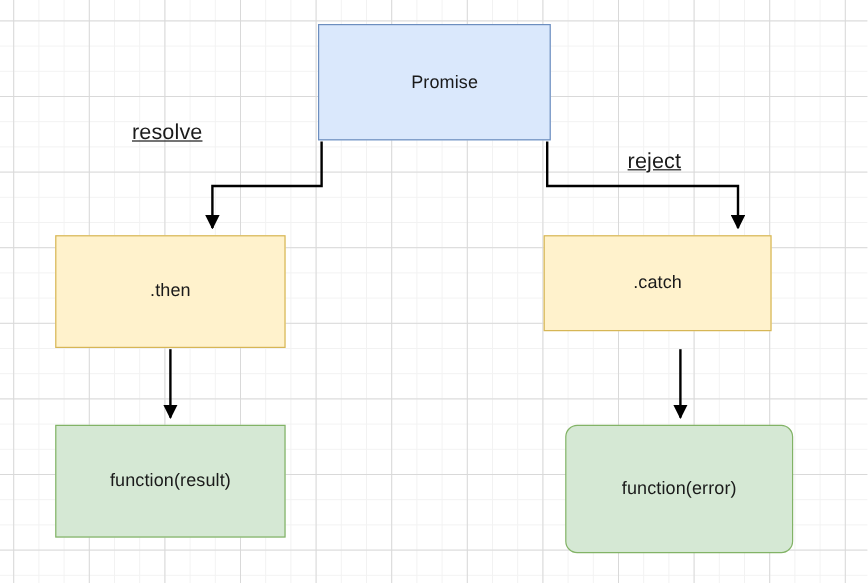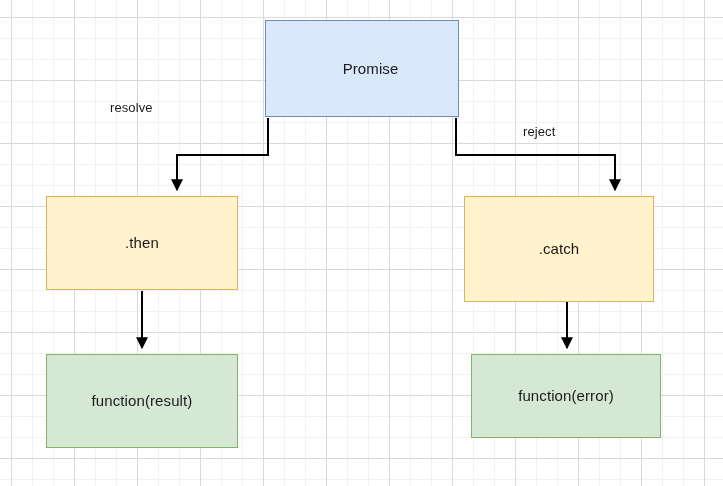--- a/index.html
+++ b/index.html
@@ -45,24 +45,25 @@
     color: #1a1a1a;
     text-align: center;
     letter-spacing: 0.1px;
   }
   .node-blue  { background: #dae8fc; border-color: #6c8ebf; padding-left: 17px; }
   .node-amber { background: #fff2cc; border-color: #d6b656; }
   .node-green { background: #d5e8d4; border-color: #82b366; align-items: center; }
 
   .edge-label {
     position: absolute;
-    font-size: 13px;
+    font-size: 18px;
     color: #1a1a1a;
     white-space: nowrap;
     letter-spacing: 0.1px;
+    text-decoration: underline;
   }
   #edges {
     position: absolute;
     left: 0;
     top: 0;
     width: 723px;
     height: 486px;
     pointer-events: none;
   }
 </style>
@@ -88,29 +89,29 @@
   </svg>
 
   <div class="node node-blue" style="left:265px; top:20px; width:194px; height:97px;">
     <span>Promise</span>
   </div>
 
   <div class="node node-amber" style="left:46px; top:196px; width:192px; height:94px;text-align:right;">
     <span>.then</span>
   </div>
 
-  <div class="node node-amber" style="left:464px; top:196px; width:190px; height:106px;">
+  <div class="node node-amber" style="left:453px; top:196px; width:190px; height:80px;">
     <span>.catch</span>
   </div>
 
   <div class="node node-green" style="left:46px; top:354px; width:192px; height:94px;">
     <span>function(result)</span>
   </div>
 
-  <div class="node node-green" style="left:471px; top:354px; width:190px; height:84px;">
+  <div class="node node-green" style="left:471px; top:354px; width:190px; height:107px;border-radius:10px;">
     <span>function(error)</span>
   </div>
 
   <div class="edge-label" style="left:110px; top:100px;">resolve</div>
 
   <div class="edge-label" style="left:523px; top:100px;margin-top:24px;">reject</div>
 
 </div>
 
 </body></html>

